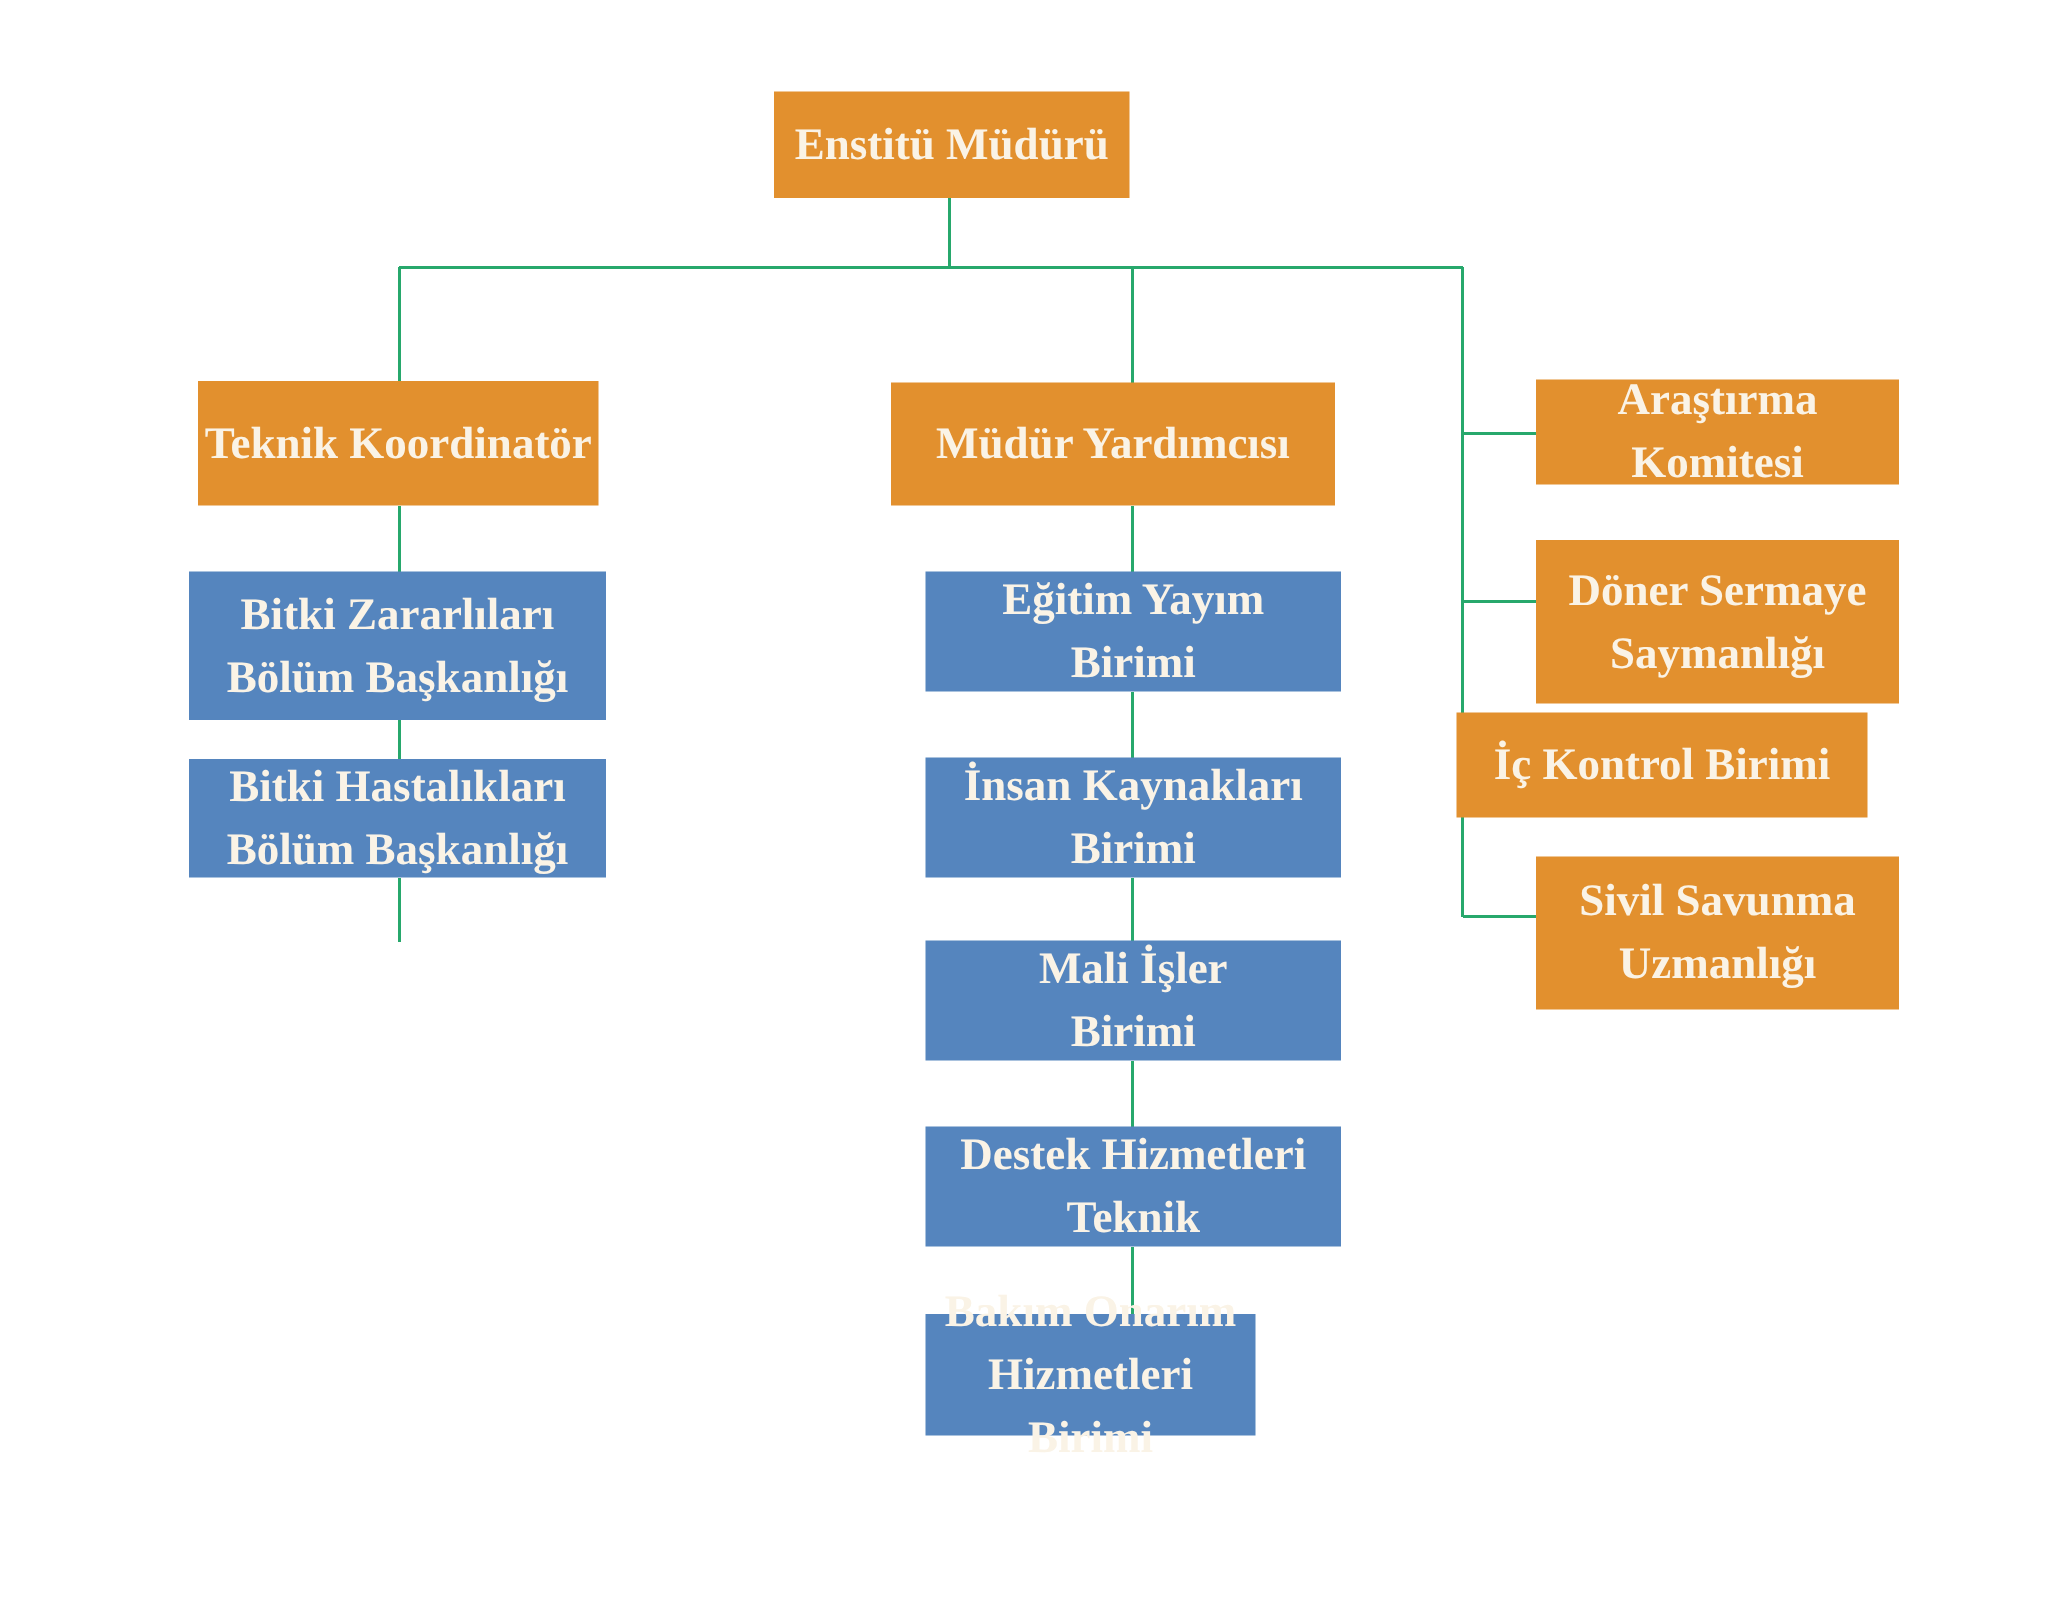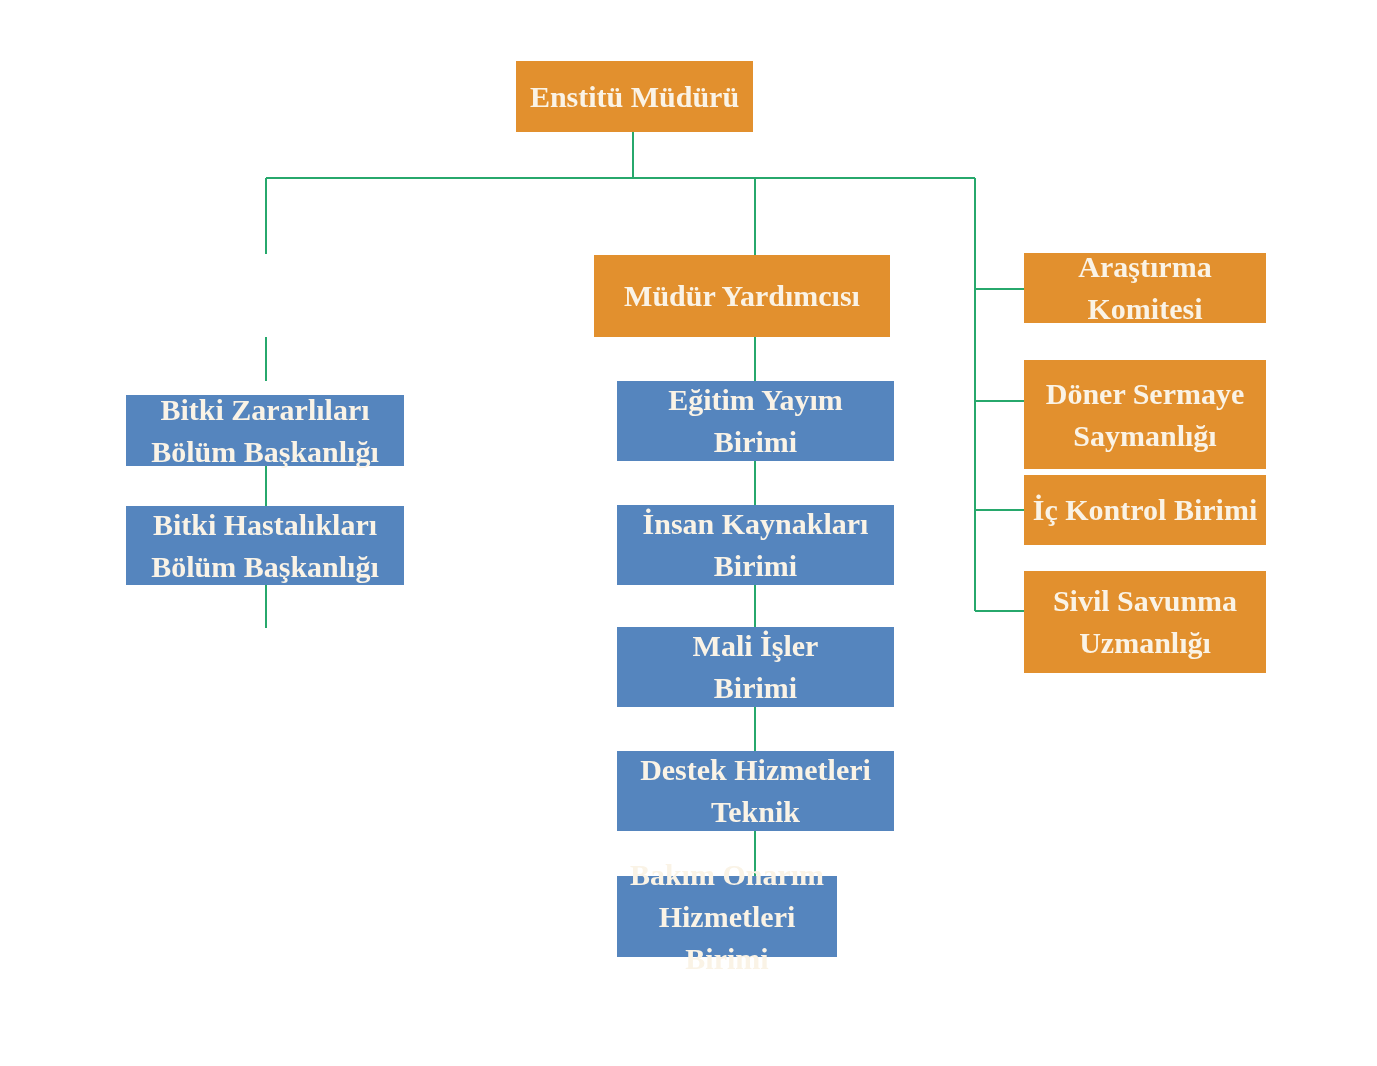--- a/index.html
+++ b/index.html
@@ -74,21 +74,24 @@
       <line x1="975" y1="401" x2="1024" y2="401"></line>
       <line x1="975" y1="510" x2="1024" y2="510"></line>
       <line x1="975" y1="611" x2="1024" y2="611"></line>
     </g>
   </svg>
 
   <div class="node orange" style="left:516px;top:61px;width:237px;height:71px">
     <span class="label">Enstitü Müdürü</span>
   </div>
 
-  <div class="node blue" style="left:126px;top:395px;width:278px;height:71px">
+  <div class="node orange" style="left:132px;top:254px;width:267px;height:83px">
+    <span class="label">Teknik Koordinatör</span>
+  </div>
+  <div class="node blue" style="left:126px;top:381px;width:278px;height:99px">
     <span class="label">Bitki Zararlıları
 Bölüm Başkanlığı</span>
   </div>
   <div class="node blue" style="left:126px;top:506px;width:278px;height:79px">
     <span class="label">Bitki Hastalıkları
 Bölüm Başkanlığı</span>
   </div>
 
   <div class="node orange" style="left:594px;top:255px;width:296px;height:82px">
     <span class="label">Müdür Yardımcısı</span>
@@ -114,21 +117,21 @@
 Hizmetleri Birimi</span>
   </div>
 
   <div class="node orange" style="left:1024px;top:253px;width:242px;height:70px">
     <span class="label">Araştırma Komitesi</span>
   </div>
   <div class="node orange" style="left:1024px;top:360px;width:242px;height:109px">
     <span class="label">Döner Sermaye
 Saymanlığı</span>
   </div>
-  <div class="node orange" style="left:1024px;top:475px;width:242px;height:70px">
+  <div class="node orange" style="left:971px;top:475px;width:274px;height:70px">
     <span class="label">İç Kontrol Birimi</span>
   </div>
   <div class="node orange" style="left:1024px;top:571px;width:242px;height:102px">
     <span class="label">Sivil Savunma
 Uzmanlığı</span>
   </div>
 
 </div>
 
 </body></html>

